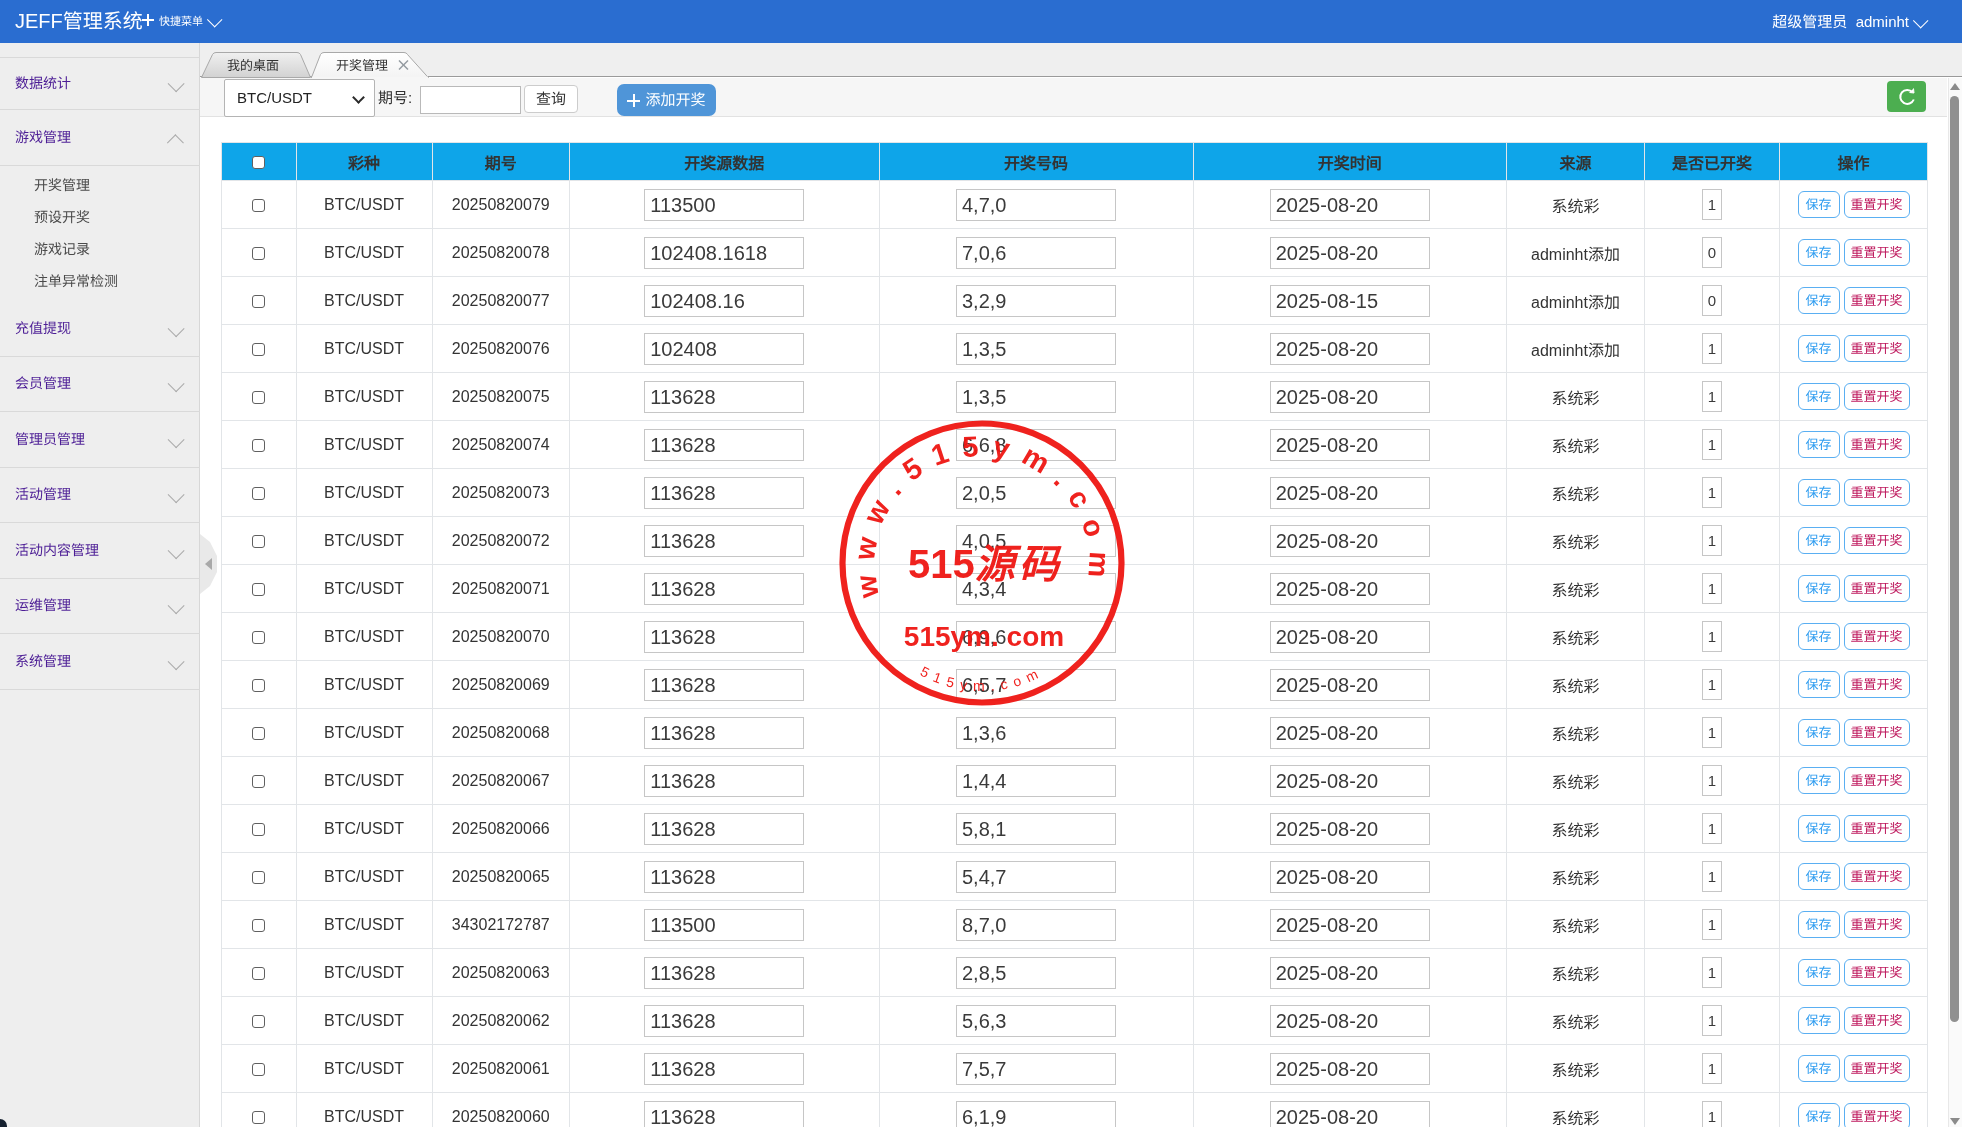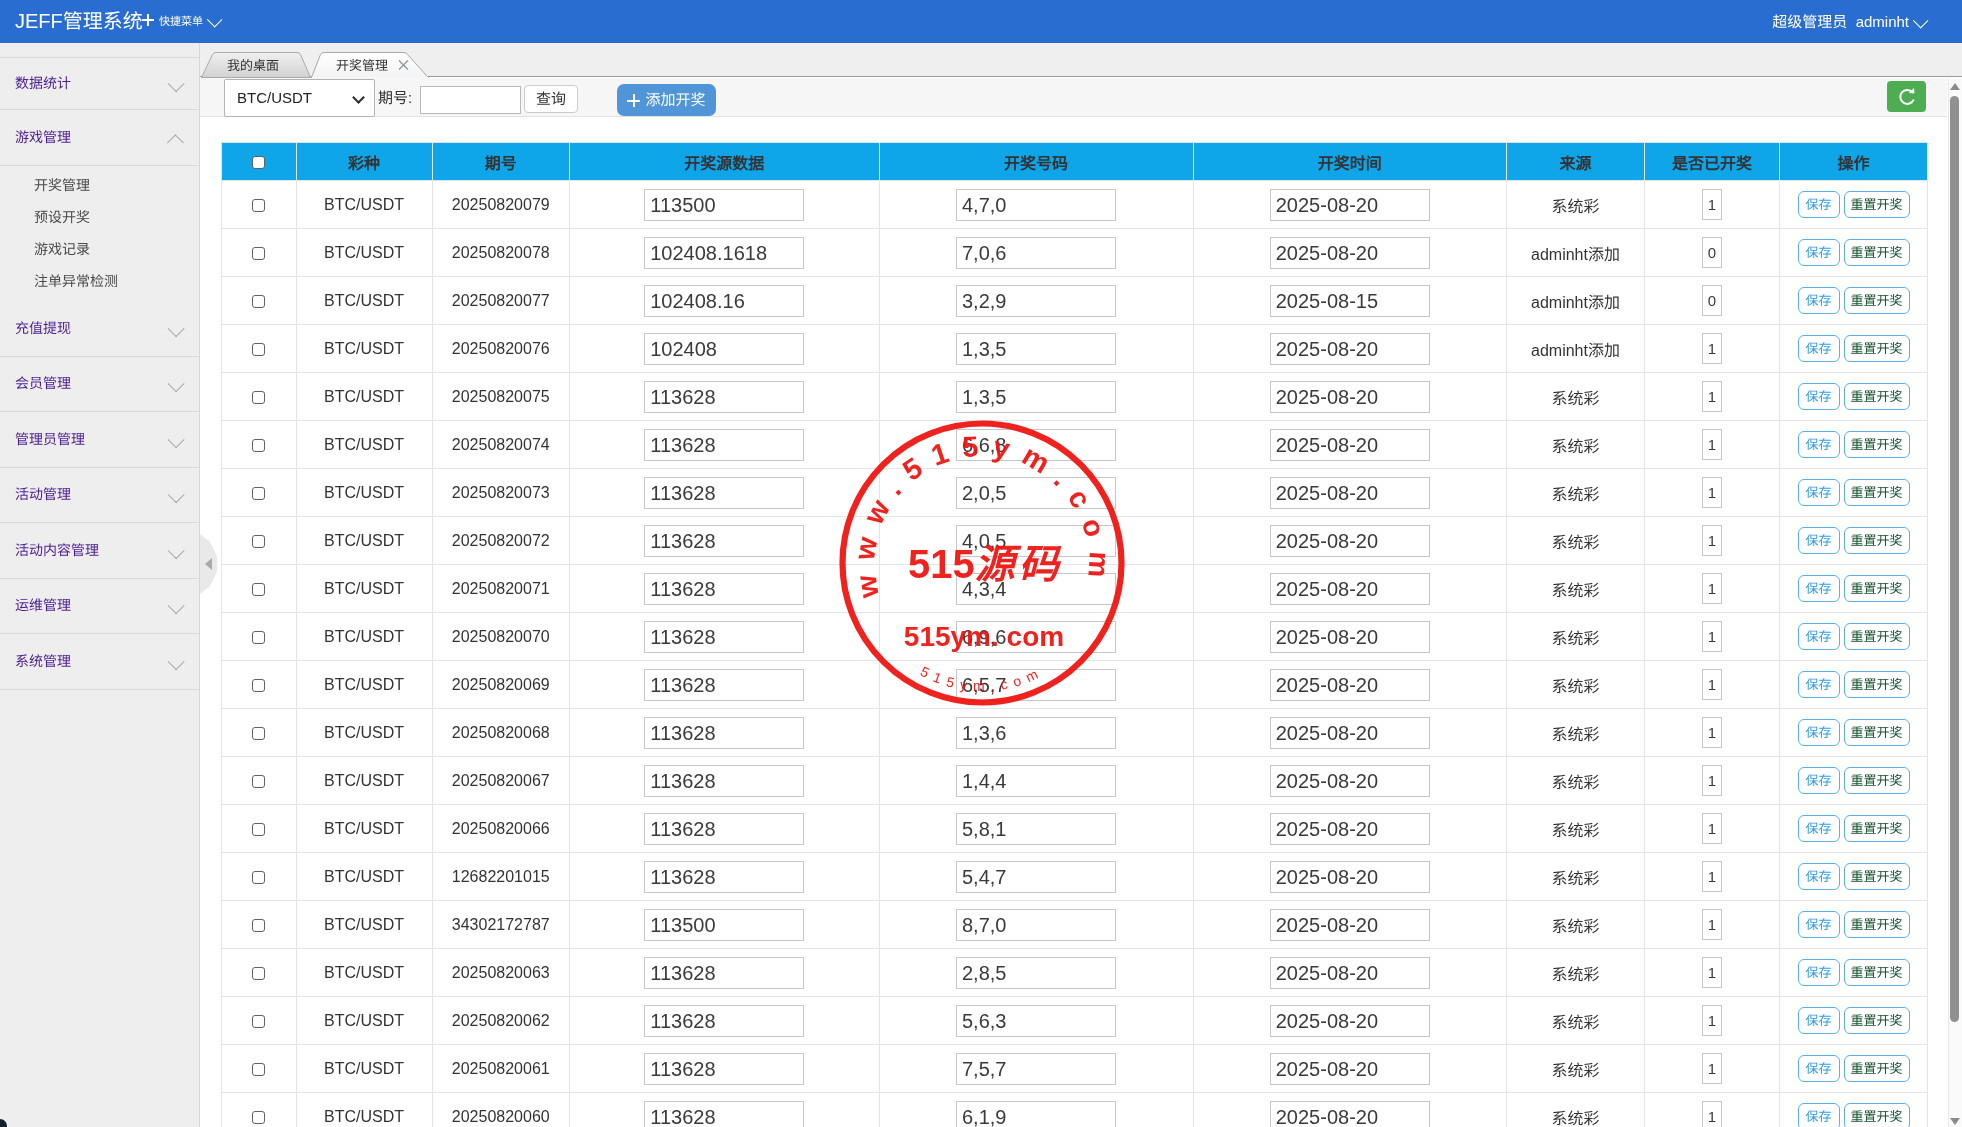--- a/index.html
+++ b/index.html
@@ -40,21 +40,21 @@
 .refbtn{position:absolute;left:1887px;top:81px;width:39px;height:31px;background:#4cae50;border-radius:4px;}
 
 table{position:absolute;left:221px;top:142px;width:1706px;border-collapse:collapse;table-layout:fixed;font-size:16px;color:#333;}
 th,td{border:1px solid #e2e5e8;text-align:center;overflow:hidden;}
 th{background:#0ea5e9;height:38px;font-weight:bold;font-size:16px;}
 td{height:48px;background:#fff;}
 .cb{display:inline-block;width:13px;height:13px;border:1.5px solid #606060;border-radius:3px;background:#fff;vertical-align:middle;}
 .inp{margin:1px auto 0;width:160px;height:32px;border:1px solid #c6c6c6;background:#fff;text-align:left;line-height:30px;padding-left:5px;font-size:20px;color:#3a3a3a;}
 .inps{margin:0 auto;width:20px;height:31px;border:1px solid #c6c6c6;background:#fff;text-align:center;line-height:29px;font-size:15px;color:#3a3a3a;}
 .btn1{display:inline-block;width:42px;height:27px;border:1px solid #5aaff2;border-radius:6px;color:#2d9cf0;background:#fff;font-size:13px;line-height:25px;text-align:center;vertical-align:middle;}
-.btn2{display:inline-block;width:66px;height:27px;border:1px solid #5aaff2;border-radius:6px;color:#14532d;background:#fff;font-size:13px;line-height:25px;text-align:center;vertical-align:middle;margin-left:4px;}
+.btn2{display:inline-block;width:66px;height:27px;border:1px solid #5aaff2;border-radius:6px;color:#be185d;background:#fff;font-size:13px;line-height:25px;text-align:center;vertical-align:middle;margin-left:4px;}
 
 .sbar{position:absolute;left:1948px;top:78px;width:14px;height:1049px;background:#fafafa;border-left:1px solid #e8e8e8;}
 .sthumb{position:absolute;left:1px;top:18px;width:9px;height:926px;background:#909090;border-radius:5px;}
 .sarrow-up{position:absolute;left:1px;top:5px;width:0;height:0;border-left:5px solid transparent;border-right:5px solid transparent;border-bottom:7px solid #8b8b8b;}
 .sarrow-dn{position:absolute;left:1px;top:1040px;width:0;height:0;border-left:5px solid transparent;border-right:5px solid transparent;border-top:7px solid #8b8b8b;}
 .corner{position:absolute;left:0px;top:1119px;width:7px;height:8px;background:#15202f;border-top-right-radius:8px;}
 </style></head>
 <body>
 <div class="content"></div>
 <div class="nav">
@@ -421,21 +421,21 @@
         </td>
         <td>系统彩</td>
         <td>
           <div class="inps">1</div>
         </td>
         <td><span class="btn1">保存</span><span class="btn2">重置开奖</span></td>
       </tr>
 <tr>
         <td><span class="cb"></span></td>
         <td>BTC/USDT</td>
-        <td>12682201015</td>
+        <td>20250820065</td>
         <td>
           <div class="inp">113628</div>
         </td>
         <td>
           <div class="inp">5,4,7</div>
         </td>
         <td>
           <div class="inp">2025-08-20 10:50:00</div>
         </td>
         <td>系统彩</td>

